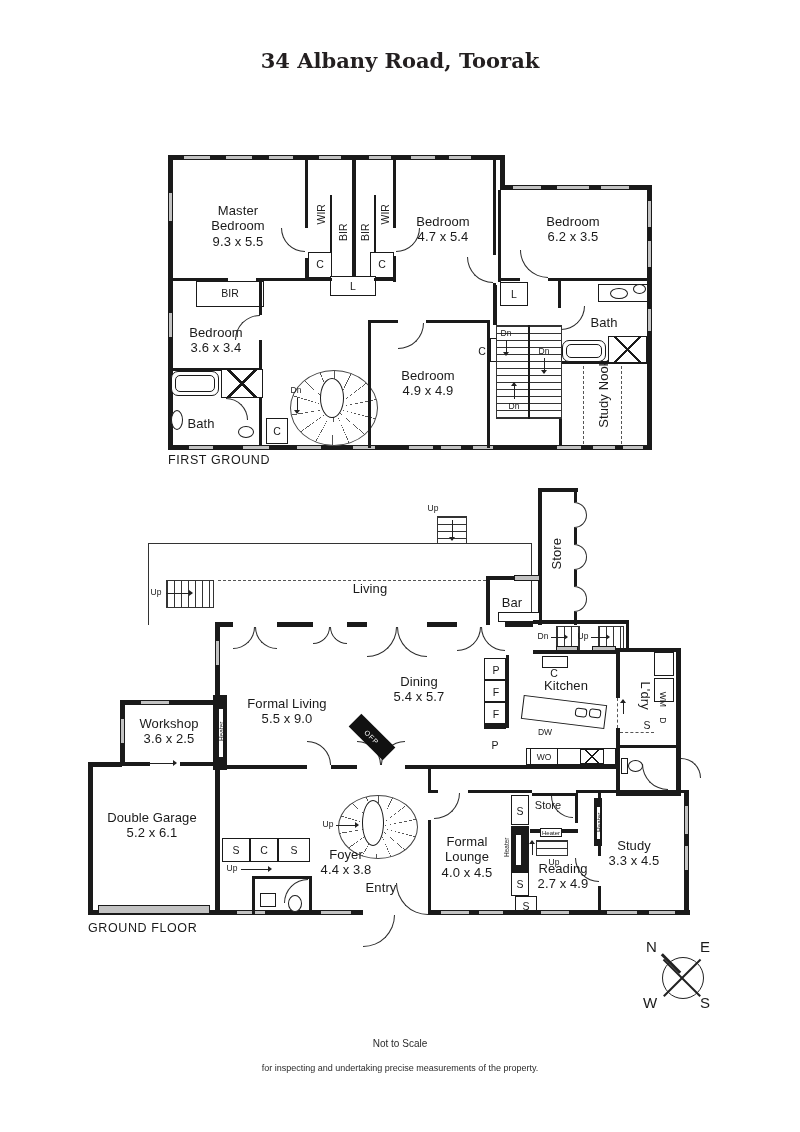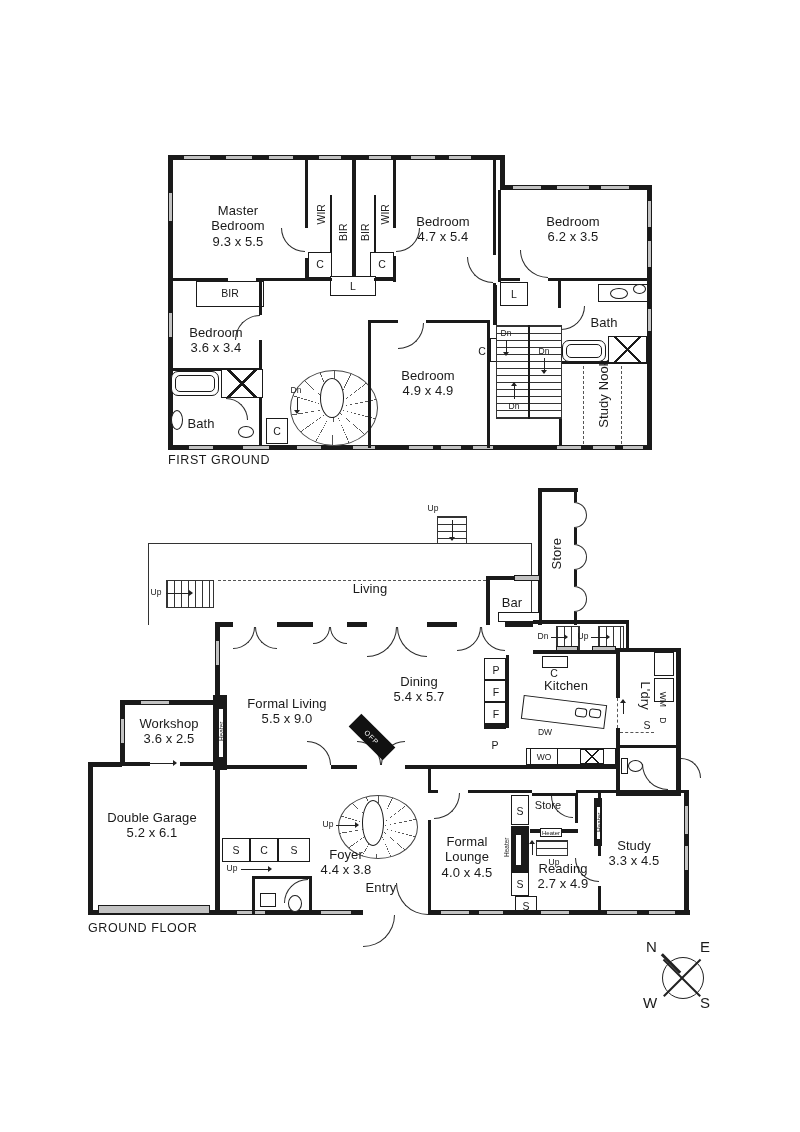--- a/index.html
+++ b/index.html
@@ -55,20 +55,21 @@
   .c-line{position:absolute;background:#222}
   .c-letter{position:absolute;font-size:15px}
   .terr{position:absolute;border:1.5px solid #333;border-bottom:none;box-sizing:border-box}
   .foot{position:absolute;left:0;width:100%;text-align:center;color:#2b2b2b}
 </style>
 </head>
 <body>
 
 <div id="plan">
 
+  <div class="title">34 Albany Road, Toorak</div>
 
   <div>
 
     <div class="w" style="left:168px;top:155px;width:337px;height:5px"></div>
     <div class="w" style="left:500px;top:155px;width:5px;height:35px"></div>
     <div class="w" style="left:500px;top:185px;width:152px;height:5px"></div>
     <div class="w" style="left:168px;top:155px;width:5px;height:295px"></div>
     <div class="w" style="left:168px;top:445px;width:484px;height:5px"></div>
     <div class="w" style="left:647px;top:185px;width:5px;height:265px"></div>
 
@@ -459,14 +460,16 @@
     <div class="abs" style="left:662px;top:957px;width:42px;height:42px;border:1.5px solid #222;border-radius:50%;box-sizing:border-box"></div>
     <div class="c-line" style="left:656px;top:977px;width:52px;height:1.5px;transform:rotate(45deg)"></div>
     <div class="c-line" style="left:656px;top:977px;width:52px;height:1.5px;transform:rotate(-45deg)"></div>
     <div class="c-line" style="left:658px;top:962px;width:26px;height:3px;transform:rotate(45deg)"></div>
     <div class="c-letter" style="left:646px;top:938px">N</div>
     <div class="c-letter" style="left:700px;top:938px">E</div>
     <div class="c-letter" style="left:643px;top:994px">W</div>
     <div class="c-letter" style="left:700px;top:994px">S</div>
   </div>
 
+  <div class="foot" style="top:1038px;font-size:10px">Not to Scale</div>
+  <div class="foot" style="top:1063px;font-size:9px">for inspecting and undertaking precise measurements of the property.</div>
 
 </div>
 
 </body></html>

